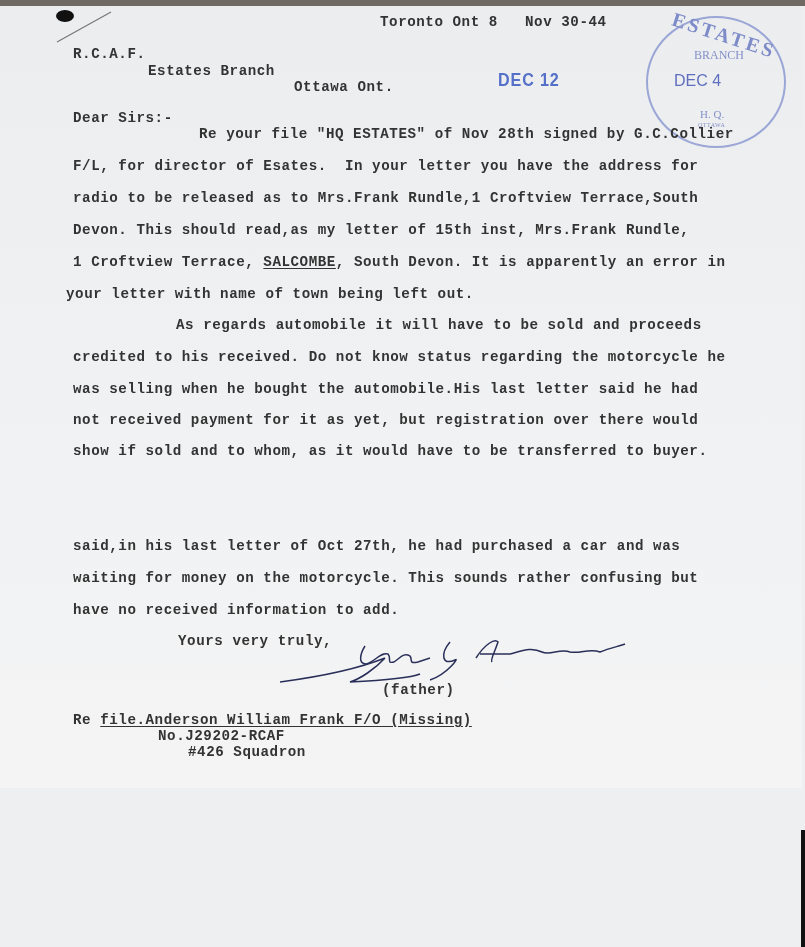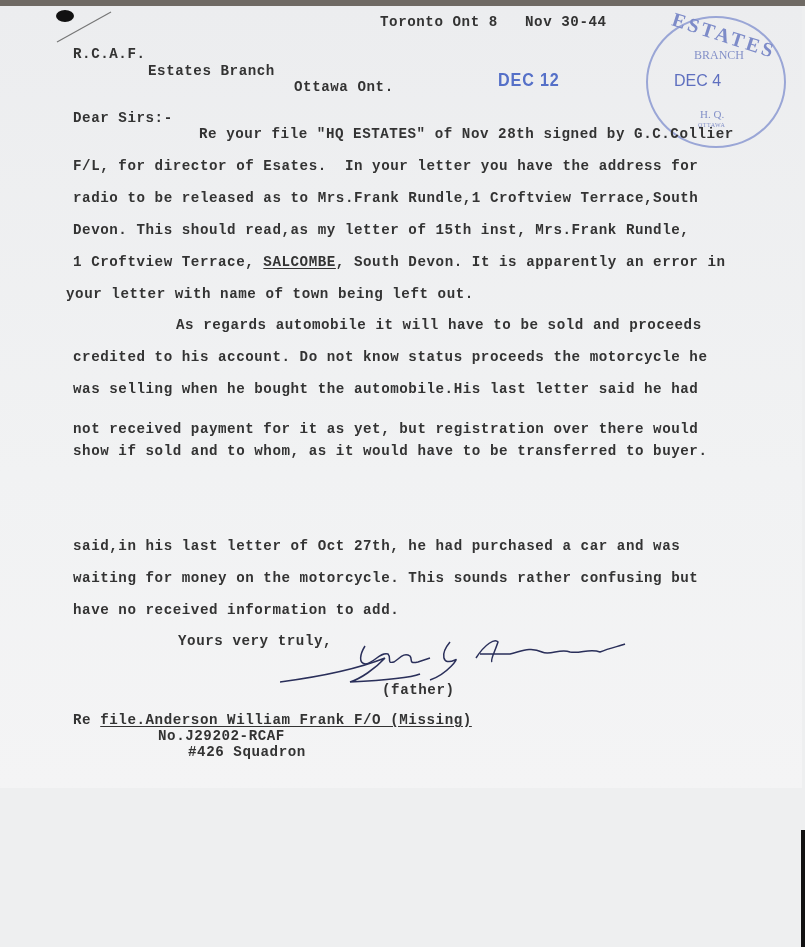--- a/index.html
+++ b/index.html
@@ -64,23 +64,23 @@
   <div class="t" style="left:73px;top:104px;">Dear Sirs:-</div>
 
   <div class="t" style="left:199px;top:120px;">Re your file "HQ ESTATES" of Nov 28th signed by G.C.Collier</div>
   <div class="t" style="left:73px;top:152px;">F/L, for director of Esates.  In your letter you have the address for</div>
   <div class="t" style="left:73px;top:184px;">radio to be released as to Mrs.Frank Rundle,1 Croftview Terrace,South</div>
   <div class="t" style="left:73px;top:216px;">Devon. This should read,as my letter of 15th inst, Mrs.Frank Rundle,</div>
   <div class="t" style="left:73px;top:248px;"><span>1 Croftview Terrace, </span><span class="u">SALCOMBE</span><span>, South Devon. It is apparently an error in</span></div>
   <div class="t" style="left:66px;top:280px;">your letter with name of town being left out.</div>
 
   <div class="t" style="left:176px;top:311px;">As regards automobile it will have to be sold and proceeds</div>
-  <div class="t" style="left:73px;top:343px;">credited to his account. Do not know status proceeds the motorcycle he</div>
+  <div class="t" style="left:73px;top:343px;">credited to his received. Do not know status regarding the motorcycle he</div>
   <div class="t" style="left:73px;top:375px;">was selling when he bought the automobile.His last letter said he had</div>
-  <div class="t" style="left:73px;top:406px;margin-top:9px;">not received payment for it as yet, but registration over there would</div>
+  <div class="t" style="left:73px;top:406px;">not received payment for it as yet, but registration over there would</div>
   <div class="t" style="left:73px;top:437px;">show if sold and to whom, as it would have to be transferred to buyer.</div>
 
   <div class="t" style="left:73px;top:532px;">said,in his last letter of Oct 27th, he had purchased a car and was</div>
   <div class="t" style="left:73px;top:564px;">waiting for money on the motorcycle. This sounds rather confusing but</div>
   <div class="t" style="left:73px;top:596px;">have no received information to add.</div>
 
   <div class="t" style="left:178px;top:627px;">Yours very truly,</div>
 
   <svg class="signature" viewBox="0 0 350 60">
     <title>John J. Anderson</title>

